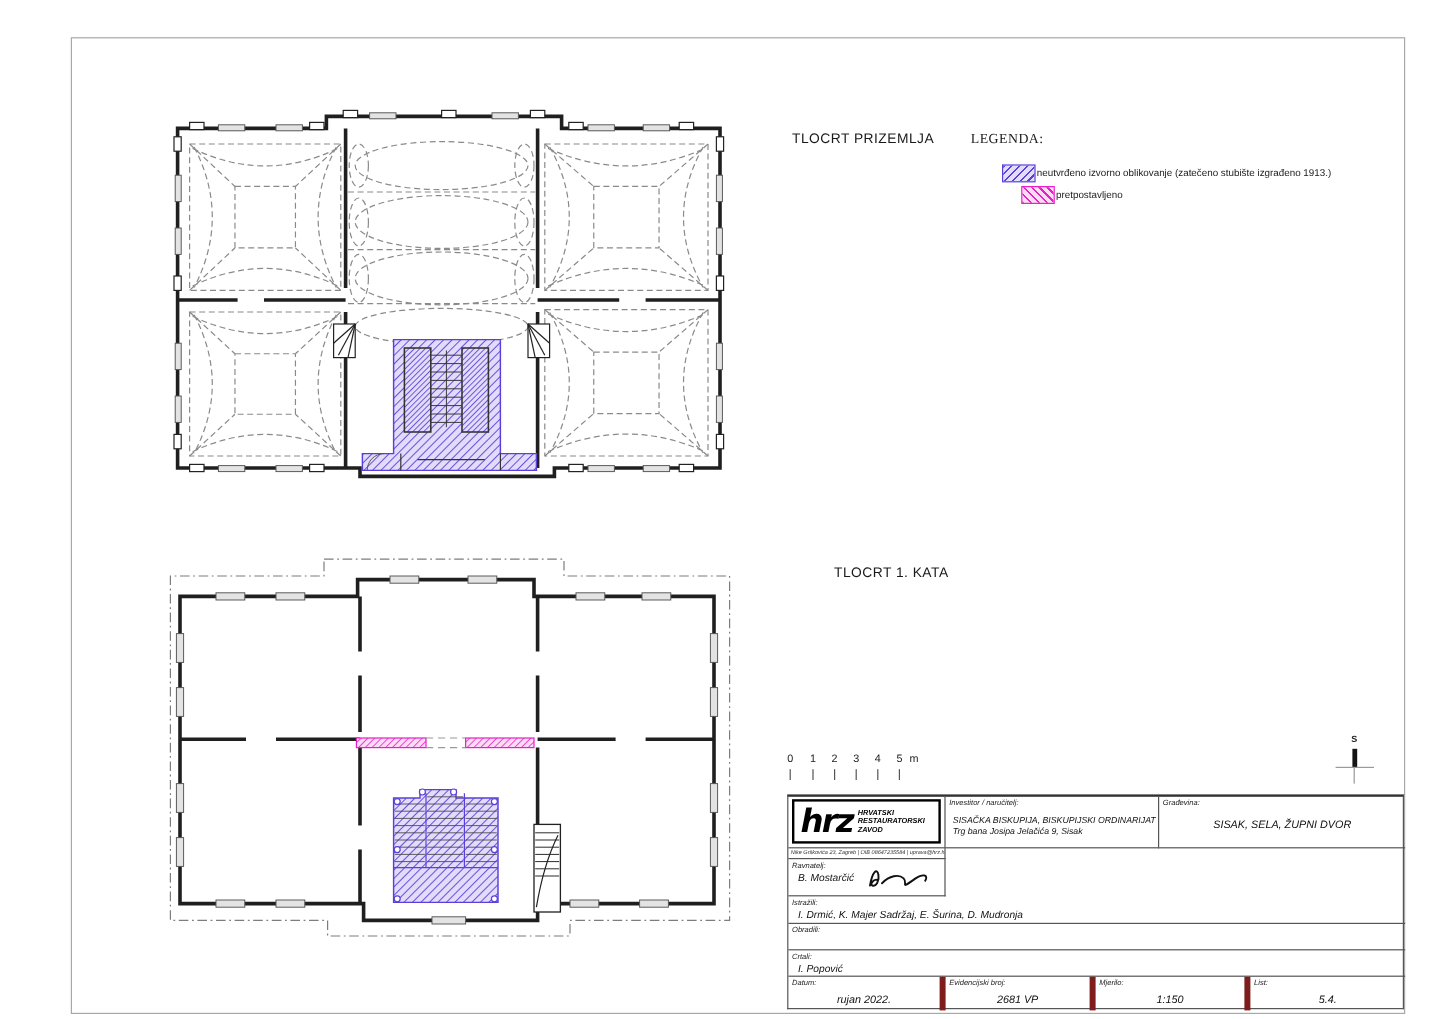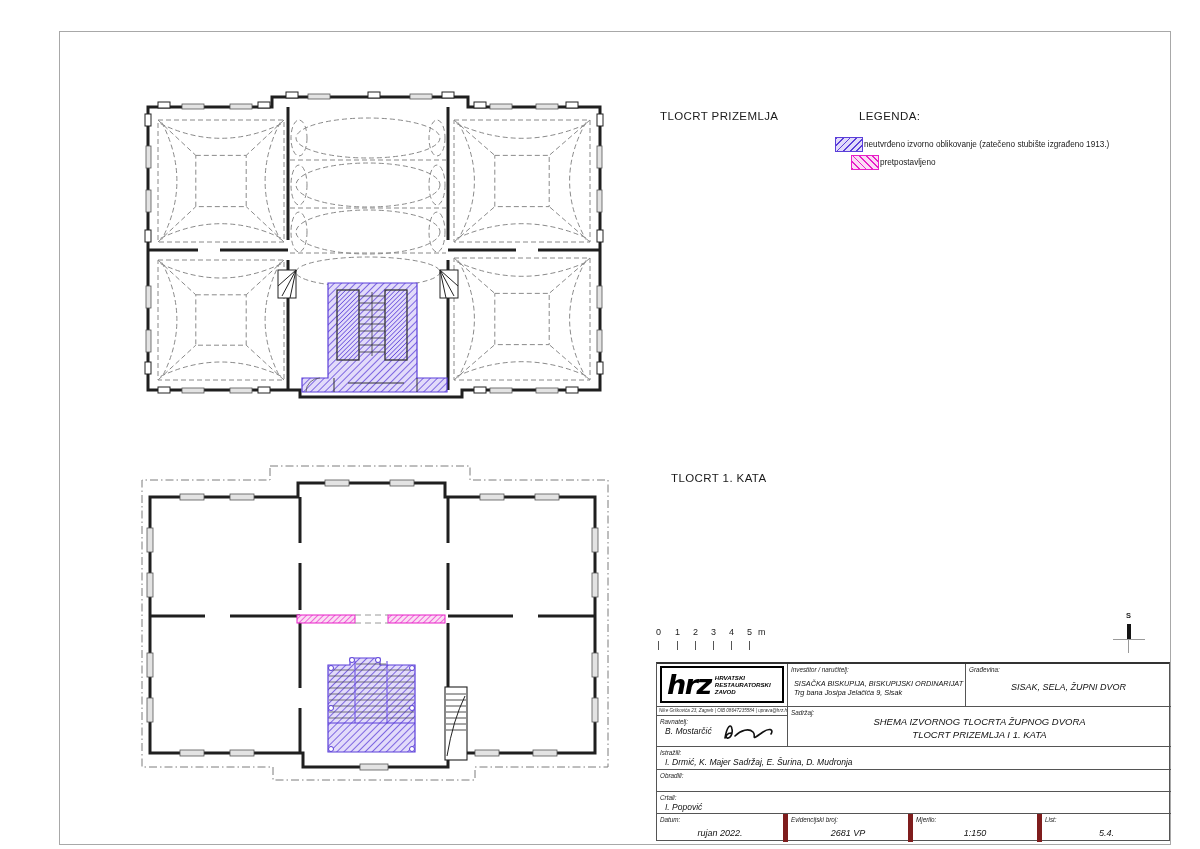--- a/index.html
+++ b/index.html
@@ -8,24 +8,24 @@
 
   .page-frame { position:absolute; left:59px; top:31px; width:1112px; height:814px; border:1px solid #a8a8a8; }
 
   
   .plan-svg { position:absolute; }
   #plan-ground { left:138px; top:90px; }
   #plan-first  { left:135px; top:458px; }
 
   .plan-title { position:absolute; font-size:11.5px; letter-spacing:.4px; color:#1a1a1a; }
   #title-ground { left:660px; top:110px; }
-  #title-first  { left:671px; top:472px; }
+  #title-first  { left:695px; top:472px; }
 
   
-  .legend-title { position:absolute; left:859px; top:110px; font-size:11.5px; letter-spacing:.4px; color:#1a1a1a; }
+  .legend-title { position:absolute; left:809px; top:110px; font-size:11.5px; letter-spacing:.4px; color:#1a1a1a;font-family:Liberation Serif, serif; }
   .legend-item { position:absolute; left:835px; display:flex; align-items:center; gap:1px; }
   #legend-item-0 { top:137px; } #legend-item-1 { top:155px;padding-left:16px; }
   .swatch { width:28px; height:15px; flex:0 0 auto; }
   .swatch-purple { border:1px solid var(--hatch_purple);
     background:repeating-linear-gradient(135deg, var(--hatch_purple) 0 1.4px, var(--hatch_purple_fill) 1.4px 4.6px); }
   .swatch-magenta { border:1px solid var(--hatch_magenta);
     background:repeating-linear-gradient(45deg, var(--hatch_magenta) 0 1.4px, var(--hatch_magenta_fill) 1.4px 4.6px); }
   .legend-label { font-size:8.2px; color:#1a1a1a; white-space:nowrap; }
 
   
@@ -394,25 +394,20 @@
     <div class="lbl">Investitor / naručitelj:</div>
     <div class="inv-line" style="margin-top:6px">SISAČKA BISKUPIJA, BISKUPIJSKI ORDINARIJAT</div>
     <div class="inv-line">Trg bana Josipa Jelačića 9, Sisak</div>
   </div>
 
   <div class="cell c-building">
     <div class="lbl">Građevina:</div>
     <div class="val-center">SISAK, SELA, ŽUPNI DVOR</div>
   </div>
 
-  <div class="cell c-content">
-    <div class="lbl">Sadržaj:</div>
-    <div class="content-line">SHEMA IZVORNOG TLOCRTA ŽUPNOG DVORA</div>
-    <div class="content-line">TLOCRT PRIZEMLJA I 1. KATA</div>
-  </div>
 
   <div class="cell row-wide c-istrazili">
     <div class="lbl">Istražili:</div>
     <div class="val">I. Drmić, K. Majer Sadržaj, E. Šurina, D. Mudronja</div>
   </div>
 
   <div class="cell row-wide c-obradili">
     <div class="lbl">Obradili:</div>
   </div>
 

